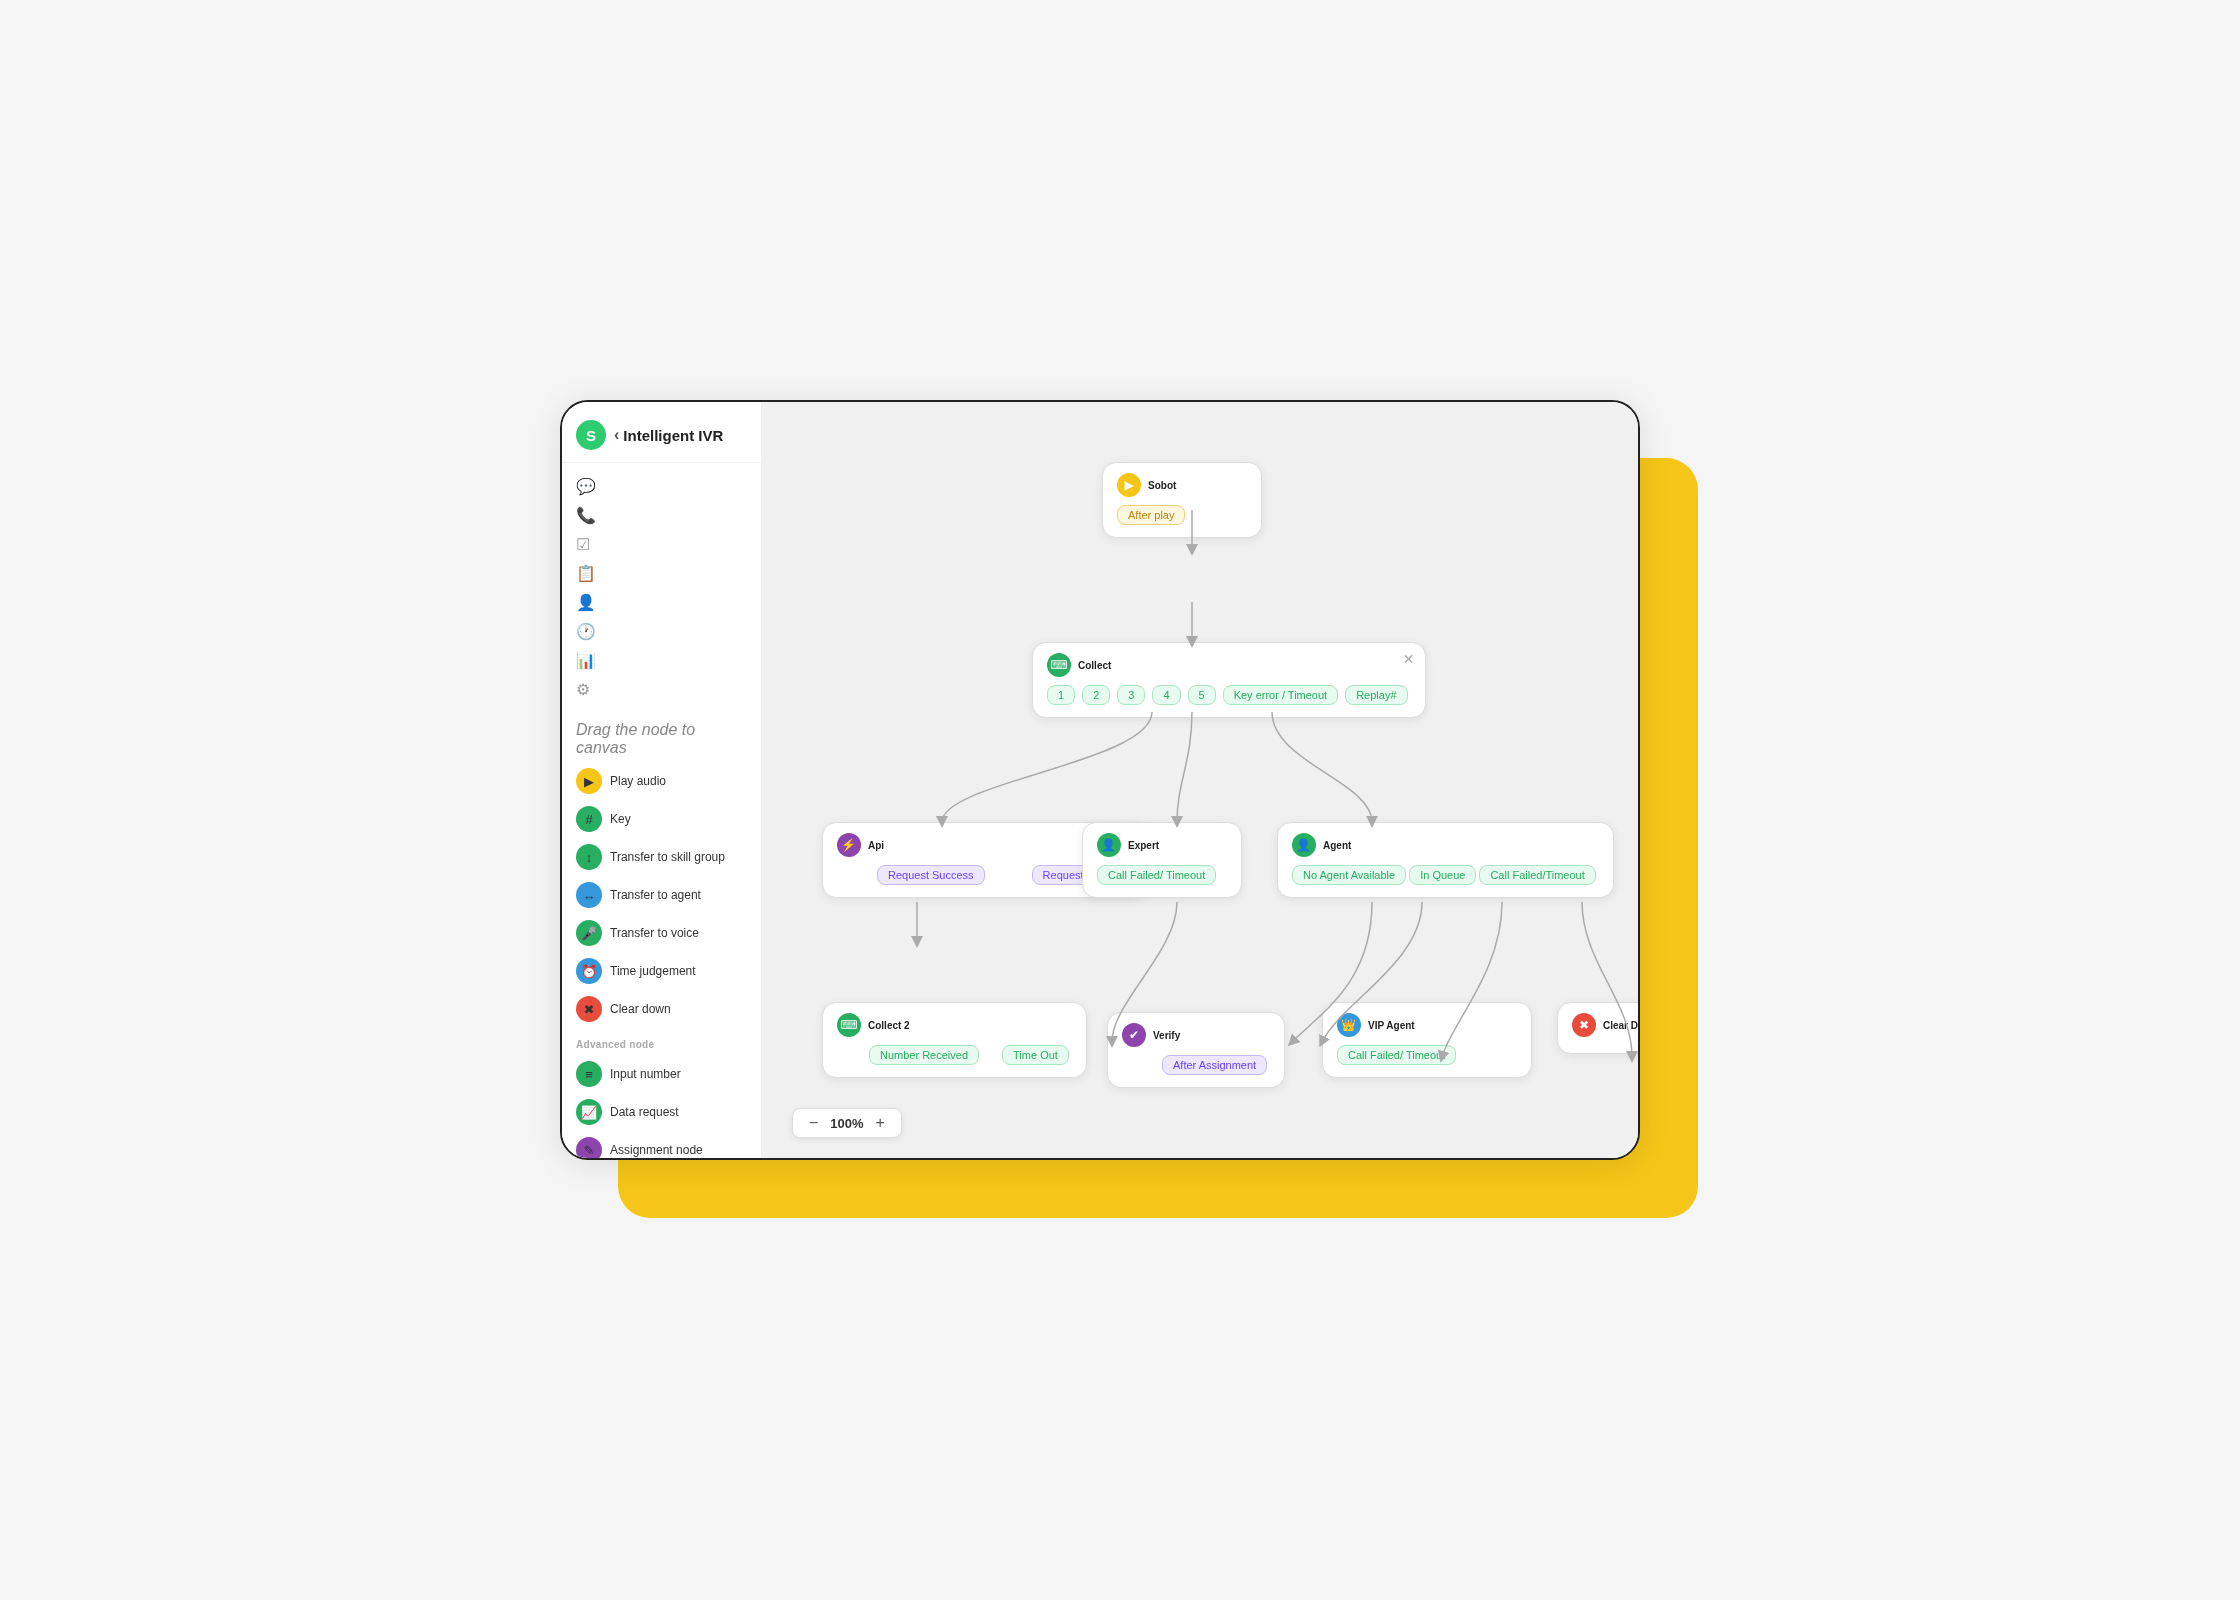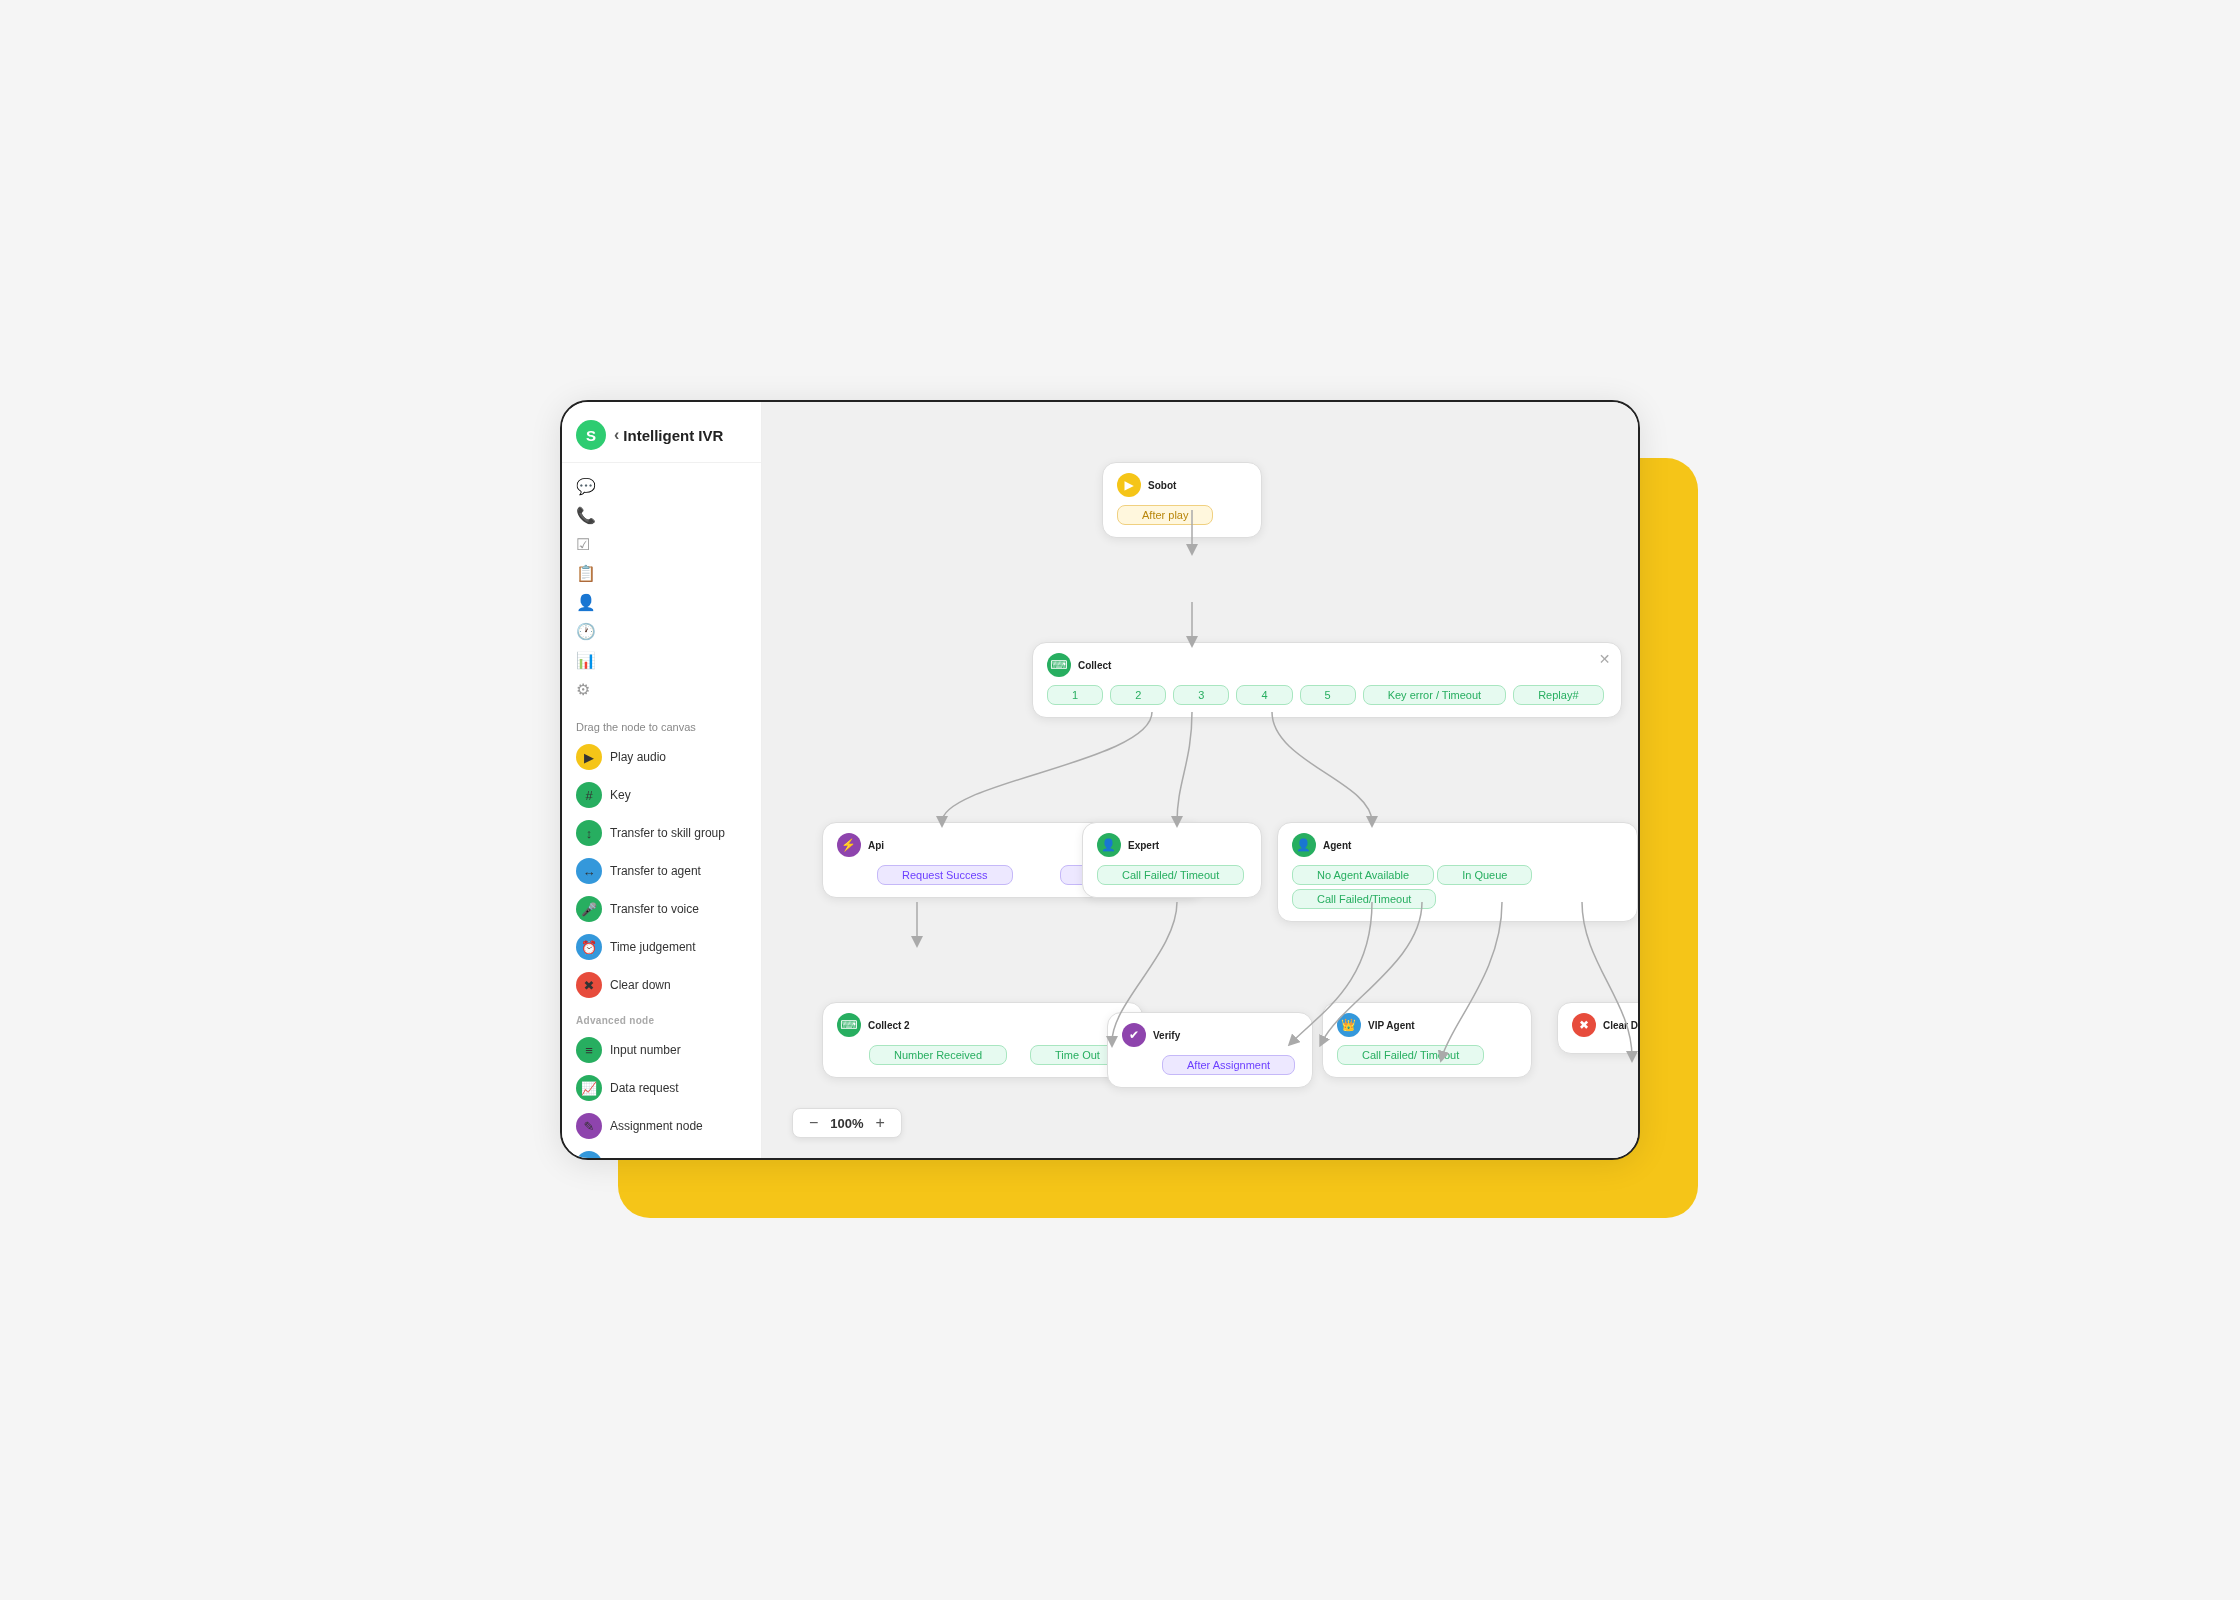--- a/index.html
+++ b/index.html
@@ -90,23 +90,24 @@
       flex-direction: column;
       gap: 2px;
       padding: 10px 10px;
     }
     .sidebar-icon-row {
       display: flex;
       align-items: center;
       padding: 4px 4px;
     }
     .sidebar-drag-label {
-      font-size: 11px;
+      font-size: 16px;
       color: #888;
       padding: 8px 14px 4px 14px;
+      font-style: italic;
     }
     .sidebar-node-list {
       display: flex;
       flex-direction: column;
       gap: 2px;
       padding: 2px 10px;
     }
     .sidebar-node-item {
       display: flex;
       align-items: center;
@@ -179,21 +180,21 @@
     }
     .flow-node-title {
       font-size: 10px;
       font-weight: 700;
       color: #222;
     }
     .flow-node-badge {
       display: inline-flex;
       align-items: center;
       border-radius: 8px;
-      padding: 3px 24px;
+      padding: 3px 10px;
       font-size: 11px;
       font-weight: 500;
       margin: 2px 3px 2px 0;
       cursor: default;
     }
     .badge-yellow { background: #fff7dd; color: #b8860b; border: 1px solid #f0d080; }
     .badge-green { background: #e6faf0; color: #27ae60; border: 1px solid #a8e6c0; }
     .badge-purple { background: #ede8ff; color: #6c3fff; border: 1px solid #c5b8f8; margin-left: 40px; }
     .node-icon-sm {
       width: 24px;

